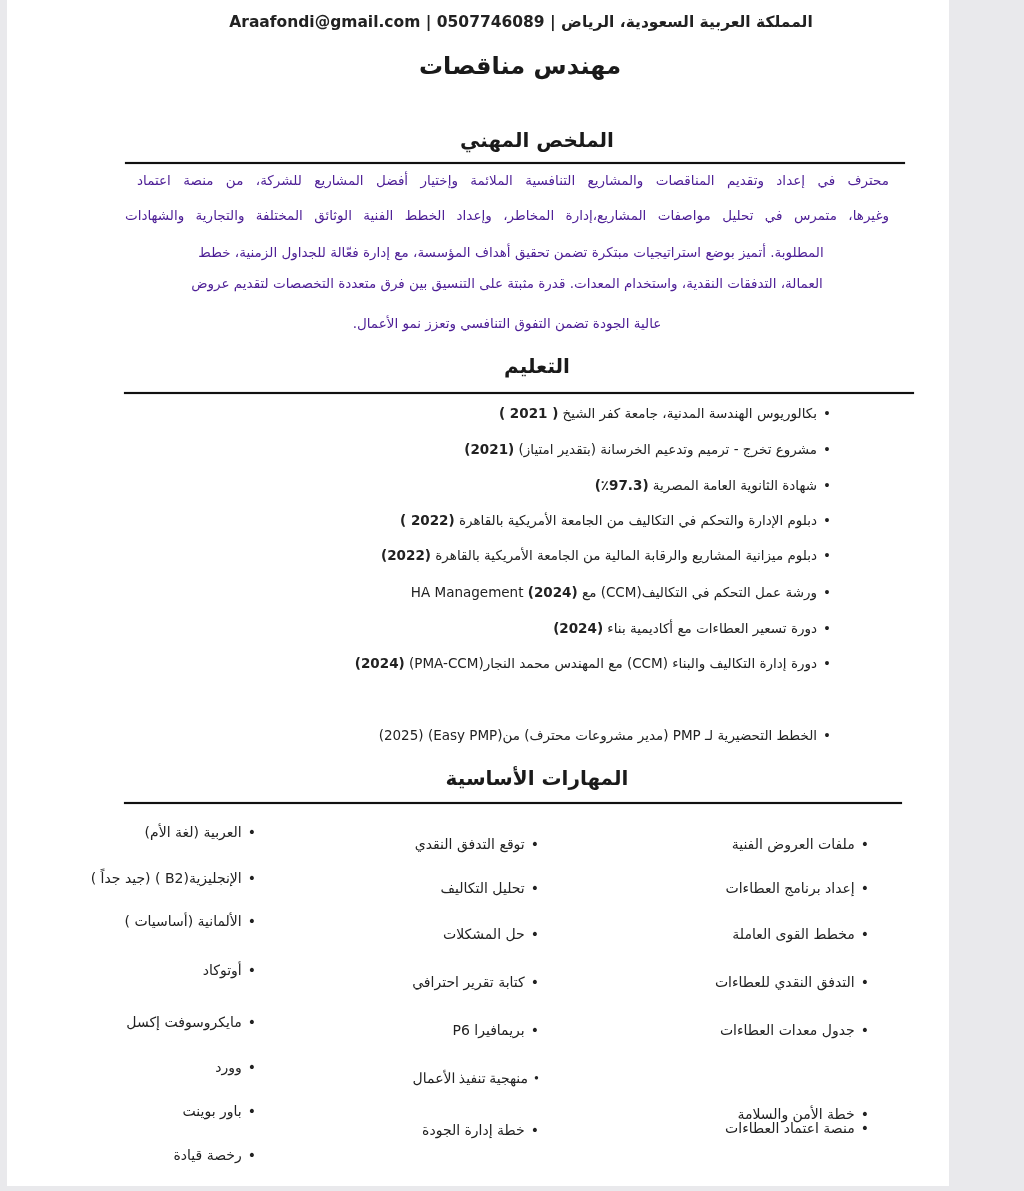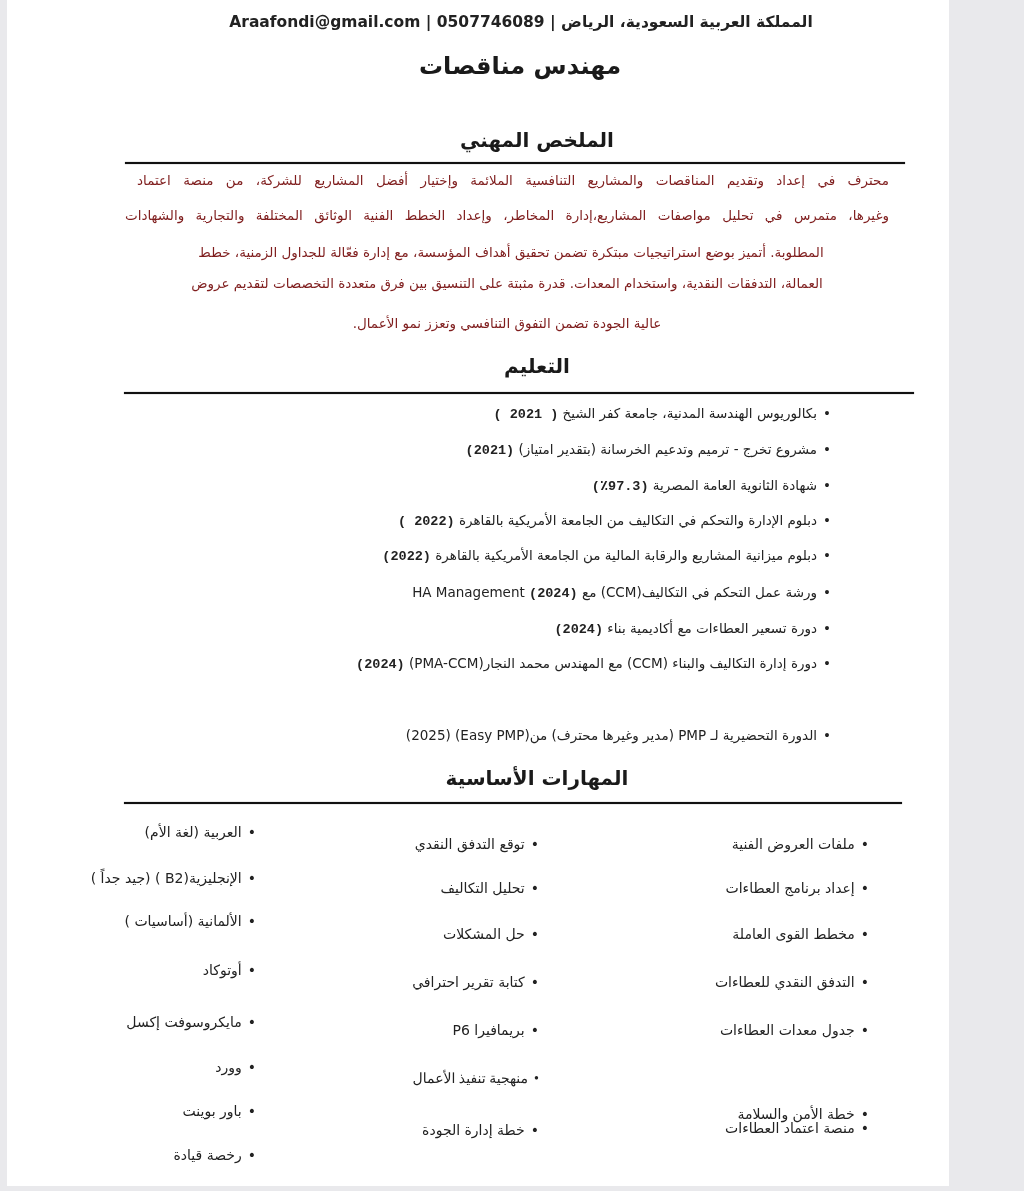--- a/index.html
+++ b/index.html
@@ -26,28 +26,28 @@
   .sec-title {
     left: 0; width: 1060px; text-align: center;
     font-size: 20px; font-weight: bold; color: #1a1a1a;
   }
   .rule {
     position: absolute; height: 2px; background: #111;
     box-shadow: 0 0 1px #333;
   }
   .summary-line {
     left: 118px; width: 764px; text-align: center; direction: rtl;
-    font-size: 13.5px; color: #7f1d1d;
+    font-size: 13.5px; color: #4c1d95;
   }
   .summary-line.just { text-align: justify; text-align-last: justify; }
   .edu-item {
     right: 118px; direction: rtl; font-size: 13.5px; color: #222;
   }
   .edu-item .bullet, .skill .bullet { margin-left: 6px; }
-  .edu-item b { font-weight: bold; font-family: Liberation Mono, monospace; }
+  .edu-item b { font-weight: bold; }
   .skill {
     direction: rtl; font-size: 14px; color: #222;
   }
 </style>
 </head>
 <body>
 
 <div class="page">
 
   <div class="abs contact" style="left:-9px;">Araafondi@gmail.com | 0507746089 | المملكة العربية السعودية، الرياض</div>
@@ -82,21 +82,21 @@
   <div class="abs edu-item" style="top:584px;">
     <span class="bullet">•</span><span>ورشة عمل التحكم في التكاليف(CCM) مع HA Management</span> <b>(2024)</b>
   </div>
   <div class="abs edu-item" style="top:620px;">
     <span class="bullet">•</span><span>دورة تسعير العطاءات مع أكاديمية بناء</span> <b>(2024)</b>
   </div>
   <div class="abs edu-item" style="top:655px;">
     <span class="bullet">•</span><span>دورة إدارة التكاليف والبناء (CCM) مع المهندس محمد النجار(PMA-CCM)</span> <b>(2024)</b>
   </div>
   <div class="abs edu-item" style="top:727px;">
-    <span class="bullet">•</span><span>الدورة التحضيرية لـ PMP (مدير وغيرها محترف) من(Easy PMP)</span> <span>(2025)</span>
+    <span class="bullet">•</span><span>الخطط التحضيرية لـ PMP (مدير مشروعات محترف) من(Easy PMP)</span> <span>(2025)</span>
   </div>
 
   <div class="abs sec-title" style="top:766px;">المهارات الأساسية</div>
   <div class="rule" style="left:117px; width:778px; top:802px;"></div>
 
   <div class="abs skill" style="right:80px; top:836px;"><span class="bullet">•</span><span>ملفات العروض الفنية</span></div>
   <div class="abs skill" style="right:80px; top:880px;"><span class="bullet">•</span><span>إعداد برنامج العطاءات</span></div>
   <div class="abs skill" style="right:80px; top:926px;"><span class="bullet">•</span><span>مخطط القوى العاملة</span></div>
   <div class="abs skill" style="right:80px; top:974px;"><span class="bullet">•</span><span>التدفق النقدي للعطاءات</span></div>
   <div class="abs skill" style="right:80px; top:1022px;"><span class="bullet">•</span><span>جدول معدات العطاءات</span></div>

